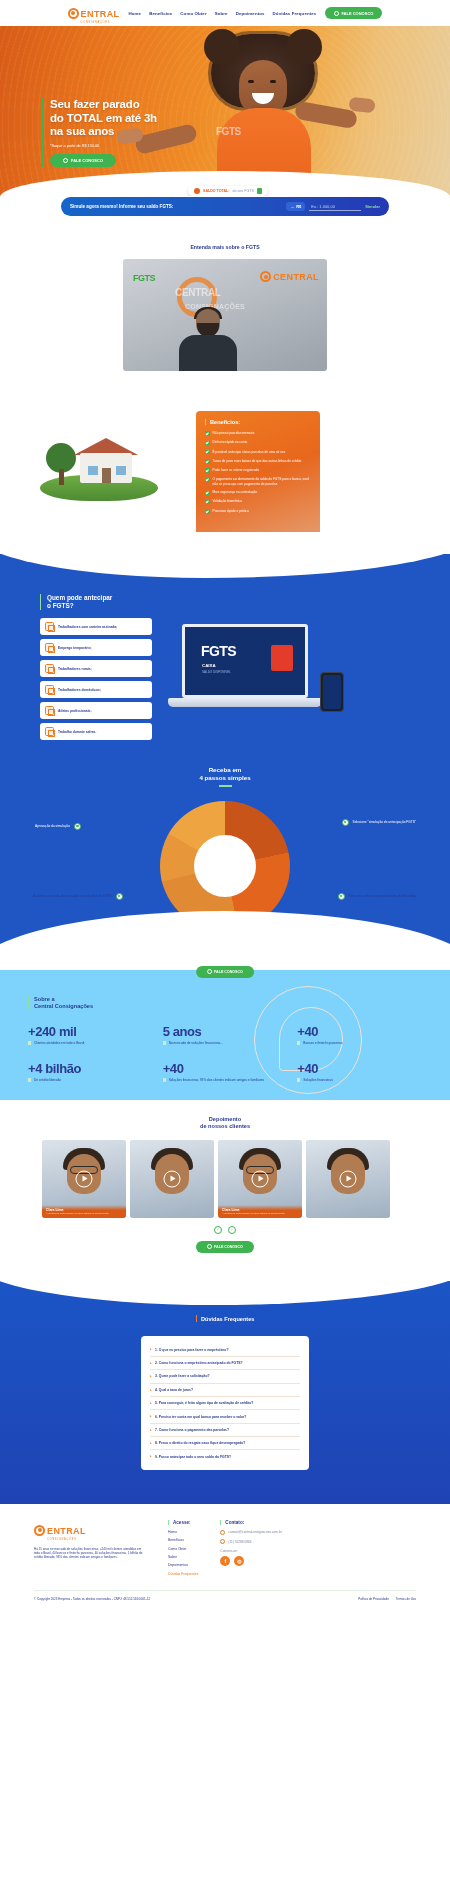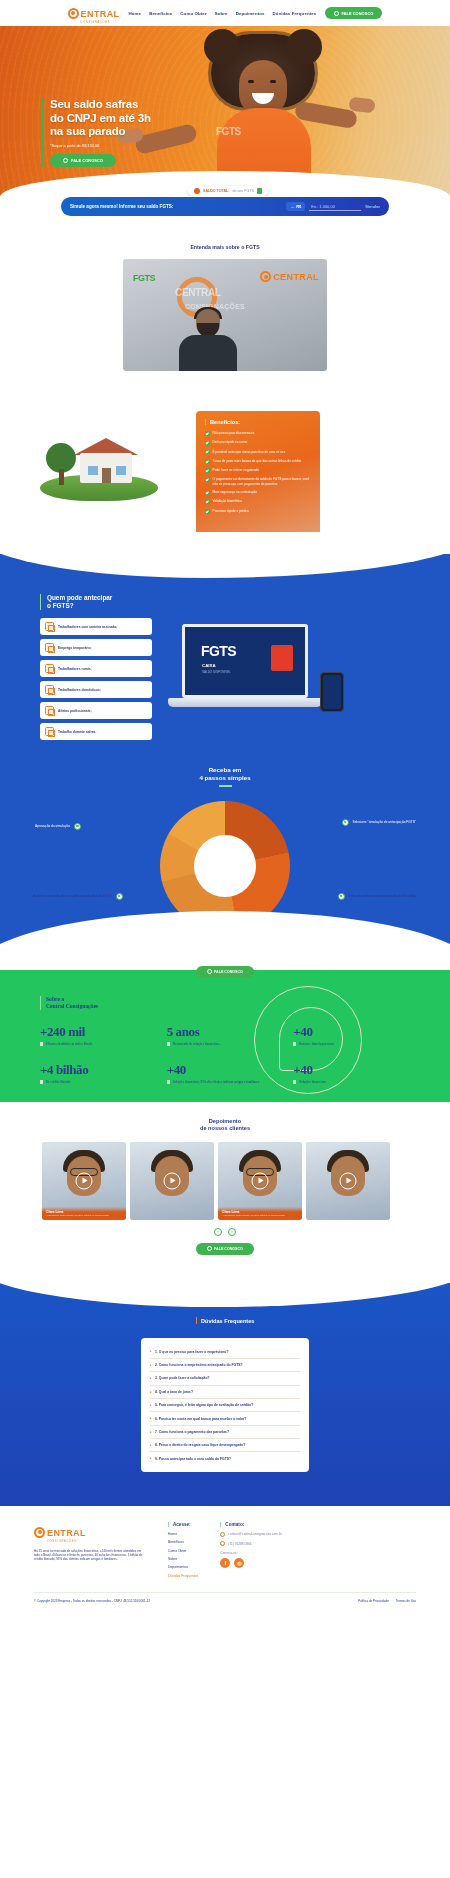--- a/index.html
+++ b/index.html
@@ -313,21 +313,21 @@
   .sl3{ left:33px; top:96px; display:flex; gap:4px; align-items:center; color:#2b3a8f; text-align:right;}
   .sl4{ right:33px; top:96px; display:flex; gap:4px; align-items:center; color:#2b3a8f; text-align:left; flex-direction:row-reverse;}
   .steps-cta{
     position:absolute; left:50%; transform:translateX(-50%); bottom:-8px;
     background:#3eb34f;color:#fff;border:none;cursor:pointer;
     font-size:3.6px;font-weight:bold;padding:3.5px 11px;border-radius:8px;
     display:flex;align-items:center;gap:2px; z-index:6;
   }
 
   
-  .about{ background:#22c55e; padding:26px 40px 18px; position:relative;font-family:Liberation Serif, serif; }
+  .about{ background:#7dd3fc; padding:26px 28px 18px; position:relative; }
   .about h2{
     font-size:5.6px; line-height:7px; font-weight:bold; color:#2b3a8f;
     border-left:1.6px solid #8fe09c; padding-left:5px; margin-bottom:14px;
   }
   .about-bg{
     position:absolute; right:88px; top:16px; width:108px; height:108px;
     border:1.6px solid #fbe3d0; border-radius:50%; opacity:.9;
   }
   .about-bg:after{
     content:""; position:absolute; left:24px; top:20px; width:62px;height:62px;
@@ -487,23 +487,23 @@
 
     <div class="balance-chip">
       <span class="chip-ico"></span>
       <span class="chip-label">SALDO TOTAL:</span>
       <span class="chip-sub">do seu FGTS</span>
       <span class="chip-dot"></span>
     </div>
 
     <div class="hero-copy">
       <h1>
-        <span>Seu saldo safras</span><br>
-        <span>do CNPJ em até 3h</span><br>
-        <span>na sua parado</span>
+        <span>Seu fazer parado</span><br>
+        <span>do TOTAL em até 3h</span><br>
+        <span>na sua anos</span>
       </h1>
       <div class="hero-sub">*Saque a partir de R$ 150,00</div>
       <button class="hero-btn">
         <span class="wa-ico"></span>
         <span>FALE CONOSCO</span>
       </button>
     </div>
     <div class="hero-curve"></div>
   </div>
 

